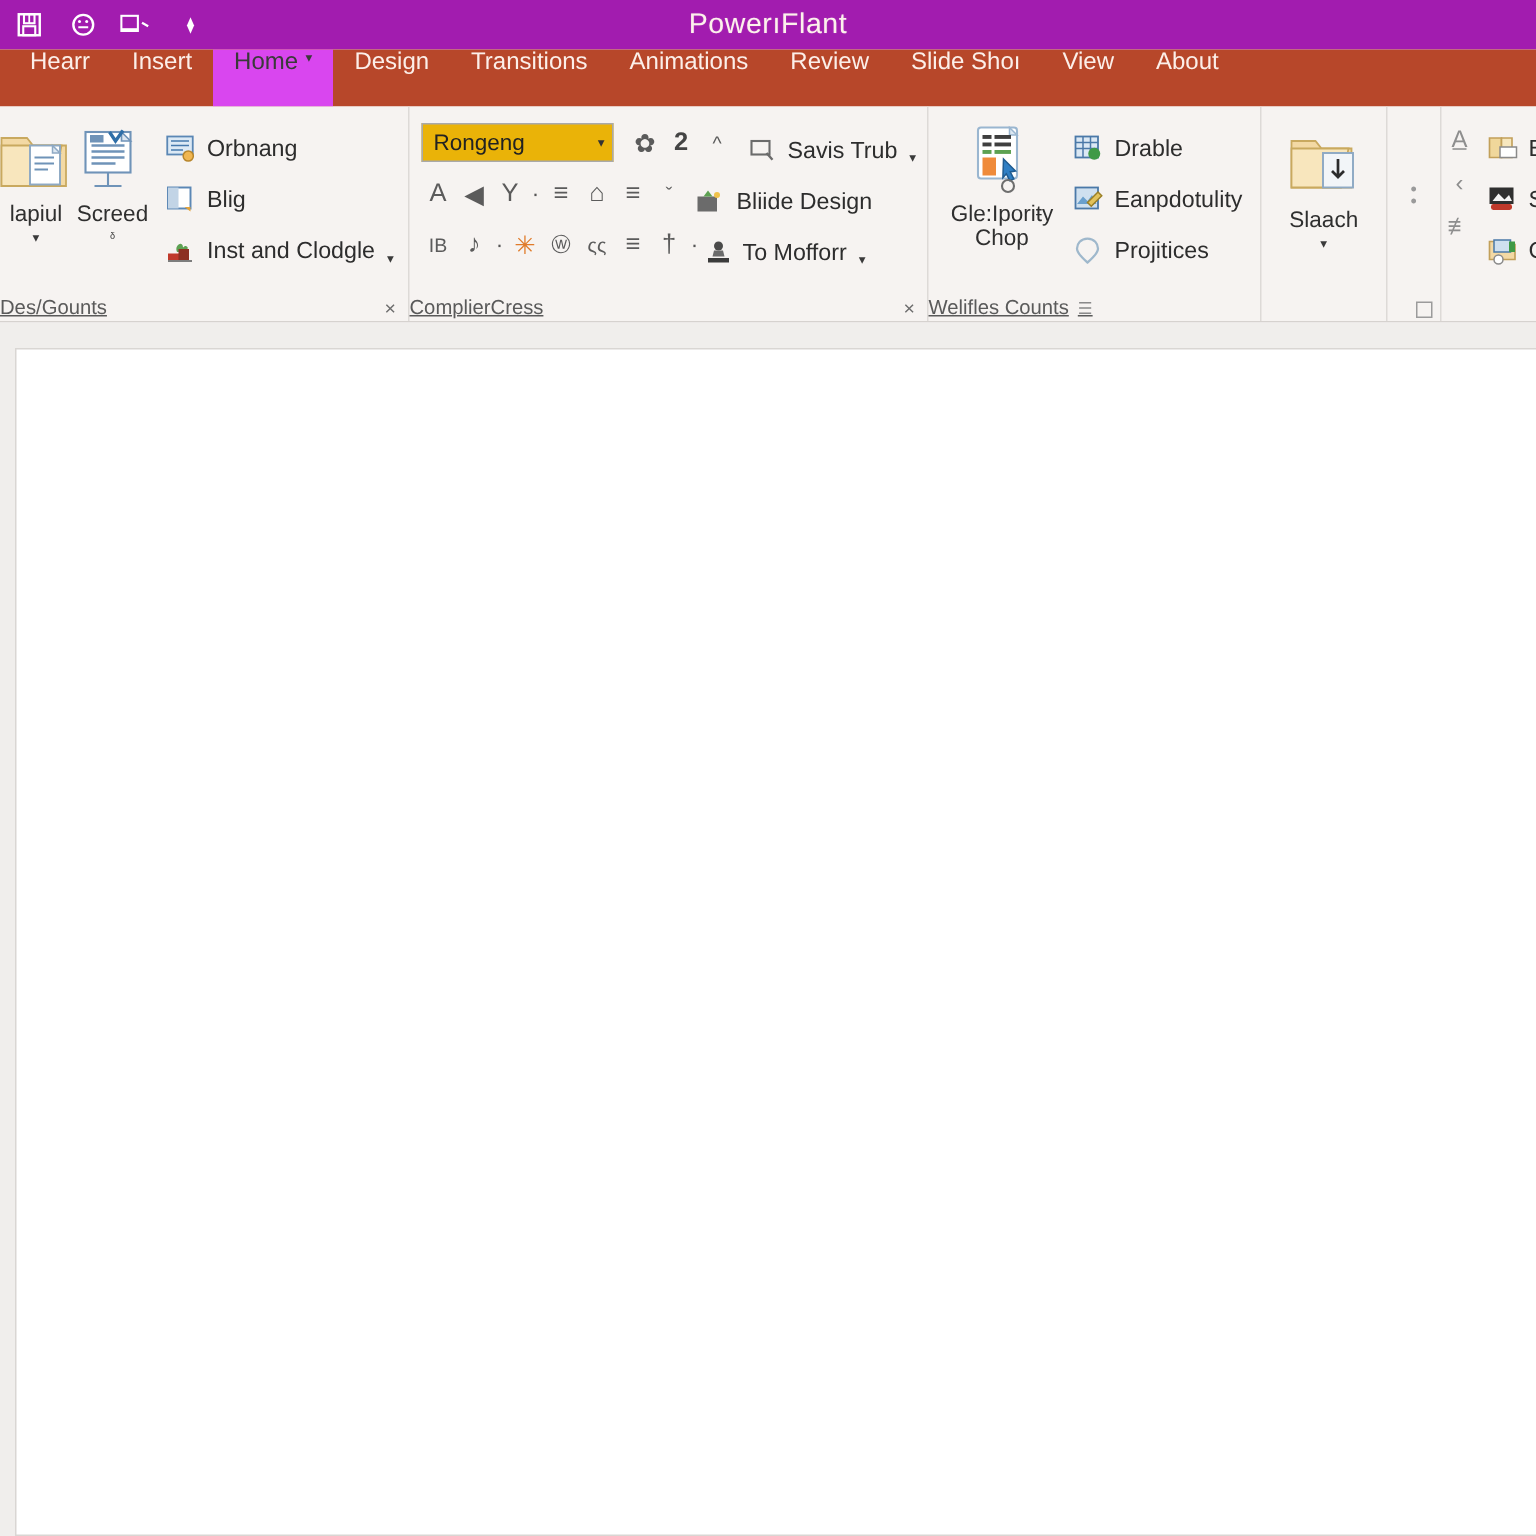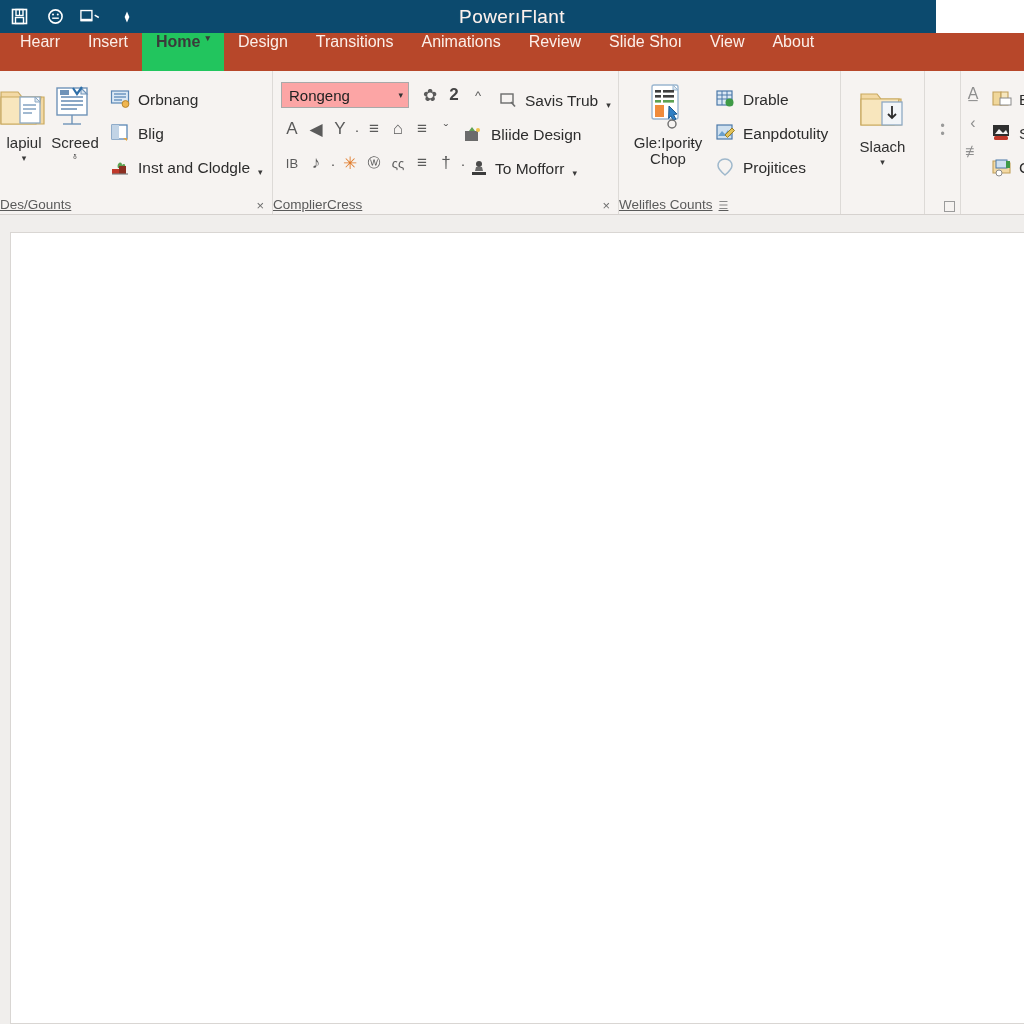--- a/index.html
+++ b/index.html
@@ -7,22 +7,22 @@
     width: 1024px; height: 1024px;
     overflow: hidden;
     background: #ffffff;
     font-family: "Liberation Sans", sans-serif;
     -webkit-font-smoothing: antialiased;
   }
   #app { position: relative; width: 1024px; height: 1024px; }
 
   
   .titlebar {
-    position: absolute; left: 0; top: 0; width: 936px; height: 33px;
-    background: #0c4a6e;
+    position: absolute; left: 0; top: 0; width: 1024px; height: 33px;
+    background: #a21caf;
   }
   .qat { position: absolute; left: 8px; top: 0; height: 33px; display: flex; align-items: center; gap: 14px; }
   .qat-ic { width: 22px; height: 22px; display: flex; align-items: center; justify-content: center; color: #fff; }
   .qat-ic svg { display: block; }
   .title-text {
     position: absolute; left: 0; top: 0; width: 1024px; height: 33px;
     display: flex; align-items: center; justify-content: center;
     color: #fdf1ec; font-size: 19px; letter-spacing: .4px;
     text-shadow: 0 0 1px rgba(255,255,255,.25);
   }
@@ -31,21 +31,21 @@
   .tabstrip {
     position: absolute; left: 0; top: 33px; width: 1024px; height: 38px;
     background: #b7472a;
   }
   .tabs { display: flex; align-items: flex-end; height: 38px; padding-left: 6px; }
   .tab {
     height: 38px; display: flex; align-items: flex-start; gap: 5px;
     padding: 0 14px; color: #fcefe9; font-size: 16px; white-space: nowrap;
     cursor: default; box-sizing: border-box;
   }
-  .tab.active { background: #22c55e; color: #3a3a3a; font-weight: bold; }
+  .tab.active { background: #d946ef; color: #3a3a3a; }
   .tab .caret { font-size: 9px; line-height: 1; position: relative; top: 1px; }
 
   
   .ribbon {
     position: absolute; left: 0; top: 71px; width: 1024px; height: 144px;
     background: #f6f3f1; border-bottom: 1px solid #d6d2cf;
     box-sizing: border-box; overflow: hidden;
   }
   .rib-row { position: absolute; left: 0; top: 0; height: 144px; display: flex; }
   .group { position: relative; height: 144px; box-sizing: border-box; }
@@ -71,21 +71,21 @@
   .bigbtn .arr { font-size: 9px; color: #3a3a3a; margin-top: 2px; }
 
   
   .stack { display: flex; flex-direction: column; justify-content: flex-start; gap: 4px; padding-top: 4px; }
   .smallbtn { display: flex; align-items: flex-end; gap: 6px; height: 30px; padding: 0 4px; cursor: default; }
   .smallbtn .lbl { font-size: 15.5px; color: #2d2d2d; white-space: nowrap; }
   .smallbtn .arr { font-size: 9px; color: #3a3a3a; margin-left: 2px; }
 
   
   .combo {
-    width: 128px; height: 26px; border: 1px solid #a9a9a9; background: #fca5a5;
+    width: 128px; height: 26px; border: 1px solid #a9a9a9; background: #eab308;
     display: flex; align-items: center; justify-content: space-between;
     padding: 0 5px 0 7px; box-sizing: border-box; font-size: 15px; color: #222;
   }
   .combo .cv { overflow: hidden; white-space: nowrap; }
   .combo .cd { font-size: 9px; color: #333; }
 
   .irow { display: flex; align-items: center; gap: 2px; height: 32px; }
   .ibtn {
     min-width: 22px; height: 26px; display: flex; align-items: center; justify-content: center;
     color: #5b5b5b; font-size: 17px; cursor: default;

